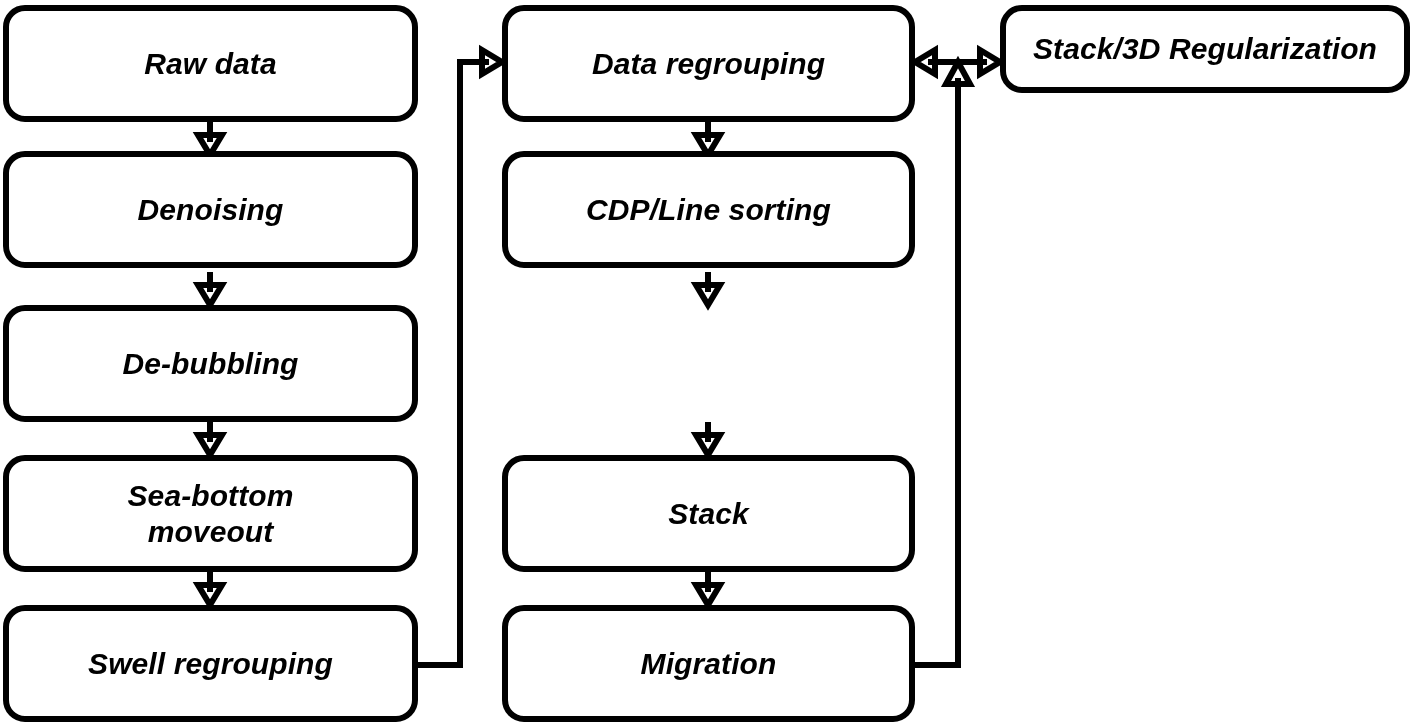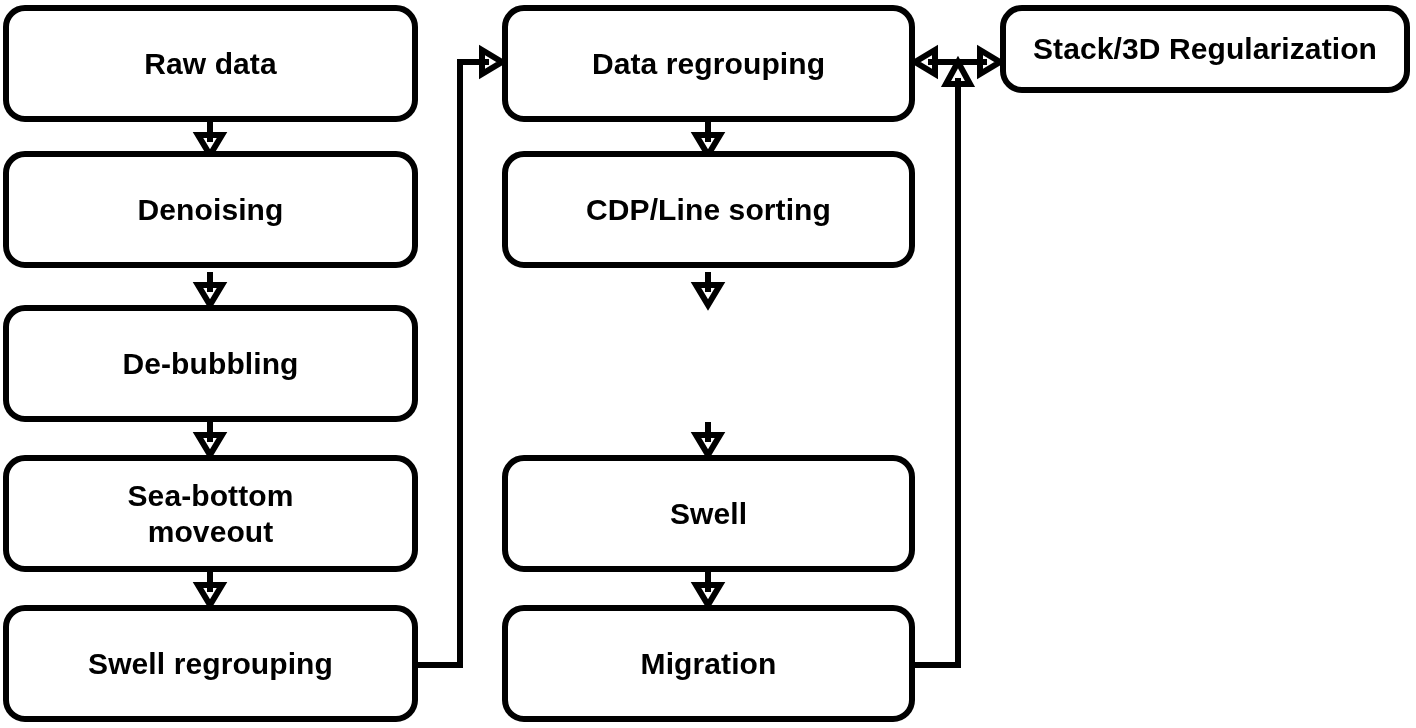--- a/index.html
+++ b/index.html
@@ -1,18 +1,18 @@
 <!DOCTYPE html>
 <html><head>
 <meta charset="utf-8">
 <style>
   html,body{margin:0;padding:0;background:#ffffff;}
   body{width:1416px;height:728px;overflow:hidden;
        font-family:"Liberation Sans","DejaVu Sans",sans-serif;}
-  #stage{position:relative;width:1416px;height:728px;background:#ffffff;}
+  #stage{position:relative;width:1416px;height:728px;background:#ffffff;font-style:italic;}
 
   .node{
     position:absolute;
     box-sizing:border-box;
     border:6px solid #000000;
     border-radius:22px;
     background:#ffffff;
     display:flex;
     align-items:center;
     justify-content:center;
@@ -125,21 +125,21 @@
     <span class="label">Swell regrouping</span>
   </div>
 
   <div class="node col-mid r0">
     <span class="label">Data regrouping</span>
   </div>
   <div class="node col-mid r1">
     <span class="label">CDP/Line sorting</span>
   </div>
   <div class="node col-mid r3">
-    <span class="label">Swell</span>
+    <span class="label">Stack</span>
   </div>
   <div class="node col-mid r4">
     <span class="label">Migration</span>
   </div>
 
   <div class="node col-right r0">
     <span class="label">Stack/3D Regularization</span>
   </div>
 
 </div>

